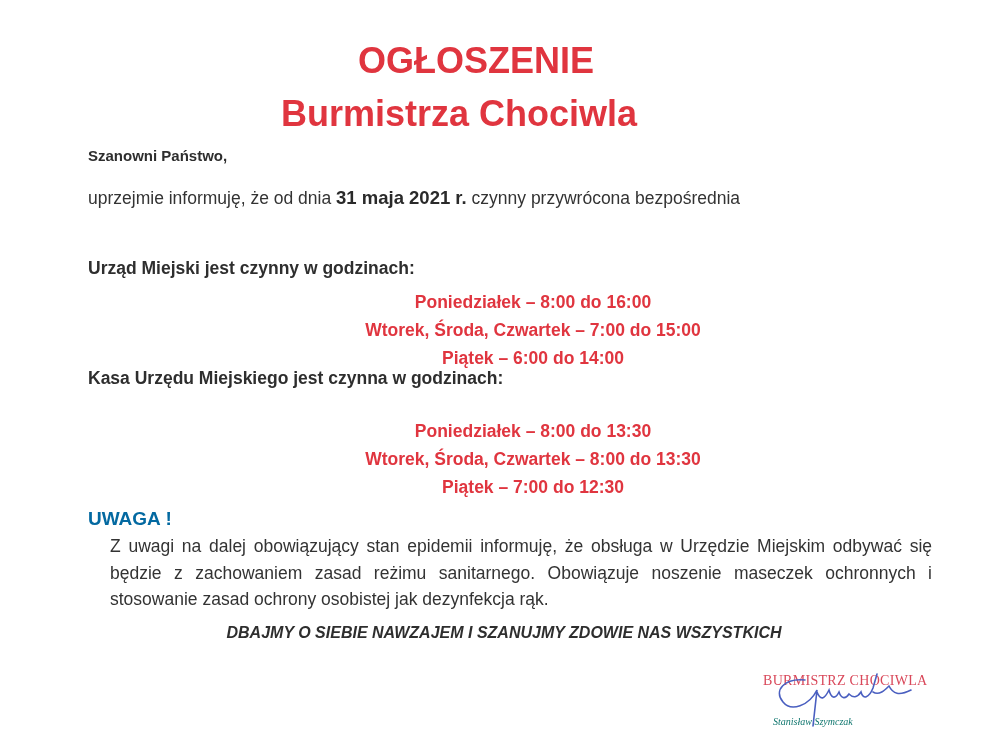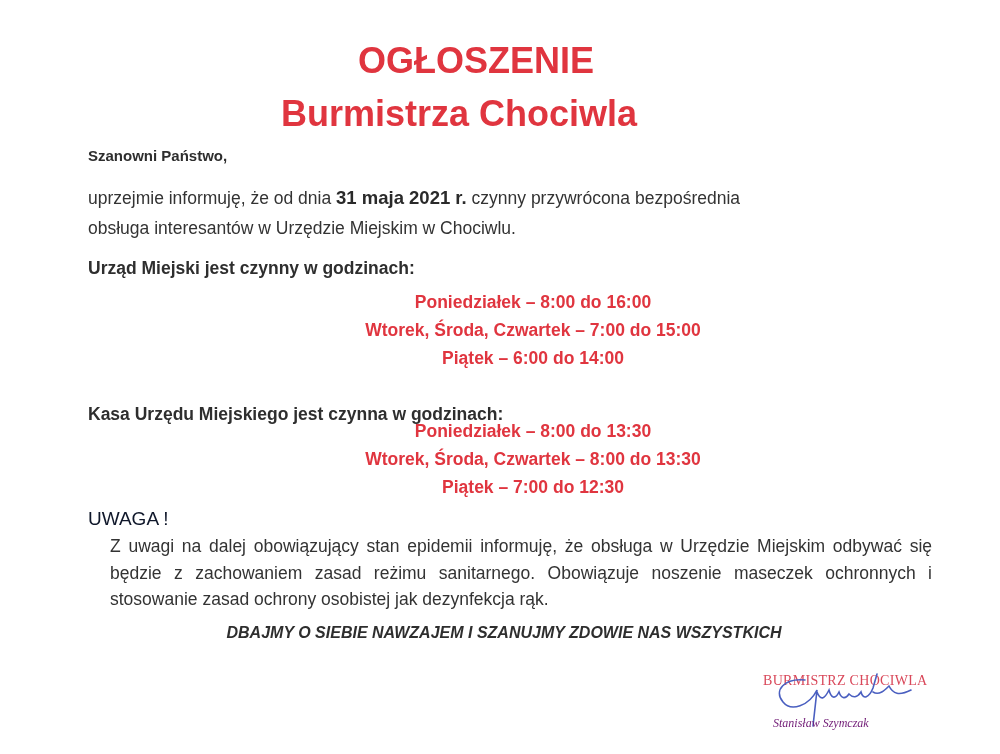--- a/index.html
+++ b/index.html
@@ -8,53 +8,52 @@
   .title { position: absolute; left: 0; width: 1000px; text-align: center;
            color: #e0353f; font-weight: bold; font-size: 36px; }
   #t1 { top: 40px; left: -24px; }
   #t2 { top: 93px; left: -41px; }
   .abs { position: absolute; }
   .greet { left: 88px; top: 147px; font-size: 15px; font-weight: bold; color: #2e2e2e; }
   .para { left: 88px; font-size: 17.5px; color: #333; line-height: 30px; }
   .sect { left: 88px; font-size: 17.5px; font-weight: bold; color: #2e2e2e; }
   .hours { position: absolute; left: 0; width: 1066px; text-align: center;
            color: #e0353f; font-weight: bold; font-size: 17.5px; }
-  .uwaga { left: 88px; top: 508px; font-size: 19px; font-weight: normal; color: #0f172a; }
+  .uwaga { left: 88px; top: 508px; font-size: 19px; font-weight: bold; color: #0369a1; }
   .warn { left: 88px; top: 533px; width: 822px; font-size: 17.5px; color: #333;
           line-height: 26.5px; text-align: justify; margin-left: 22px; }
   .slogan { left: 0; width: 1000px; top: 624px; text-align: center; font-size: 16px;
             font-weight: bold; font-style: italic; color: #2e2e2e; left: 4px; }
   .stamp1 { left: 763px; top: 673px; font-family: "Liberation Serif", serif; font-size: 14px;
             color: #d9485a; letter-spacing: 0.3px; }
   .stamp2 { left: 773px; top: 716px; font-family: "Liberation Serif", serif; font-style: italic;
-            font-size: 12px; color: #701a75; }
+            font-size: 10px; color: #0f766e; }
   .sig { left: 765px; top: 668px; }
 </style>
 </head>
 <body>
 
 <div>
 
   <div id="t1" class="title">OGŁOSZENIE</div>
   <div id="t2" class="title">Burmistrza Chociwla</div>
 
   <div class="abs greet">Szanowni Państwo,</div>
 
   <div class="abs para" style="top:183px;">
     <span>uprzejmie informuję, że od dnia </span><b style="color:#2a2a2a;font-size:18.5px;text-align:right;">31 maja 2021 r.</b><span> czynny przywrócona bezpośrednia</span><br>
-    <span>obsługa interesantów w Urzędzie Miejskim w Chociwlu.</span>
   </div>
 
   <div class="abs sect" style="top:258px;">Urząd Miejski jest czynny w godzinach:</div>
 
   <div class="hours" style="top:292px;">Poniedziałek – 8:00 do 16:00</div>
   <div class="hours" style="top:320px;">Wtorek, Środa, Czwartek – 7:00 do 15:00</div>
   <div class="hours" style="top:348px;">Piątek – 6:00 do 14:00</div>
 
-  <div class="abs sect" style="top:404px;">Kasa Urzędu Miejskiego jest czynna w godzinach:</div>
+  <div class="abs sect" style="top:368px;">Kasa Urzędu Miejskiego jest czynna w godzinach:</div>
 
   <div class="hours" style="top:421px;">Poniedziałek – 8:00 do 13:30</div>
   <div class="hours" style="top:449px;">Wtorek, Środa, Czwartek – 8:00 do 13:30</div>
   <div class="hours" style="top:477px;">Piątek – 7:00 do 12:30</div>
 
   <div class="abs uwaga">UWAGA !</div>
   <div class="abs warn">Z uwagi na dalej obowiązujący stan epidemii informuję, że obsługa w Urzędzie Miejskim odbywać się będzie z zachowaniem zasad reżimu sanitarnego. Obowiązuje noszenie maseczek ochronnych i stosowanie zasad ochrony osobistej jak dezynfekcja rąk.</div>
 
   <div class="abs slogan">DBAJMY O SIEBIE NAWZAJEM I SZANUJMY ZDOWIE NAS WSZYSTKICH</div>
 

